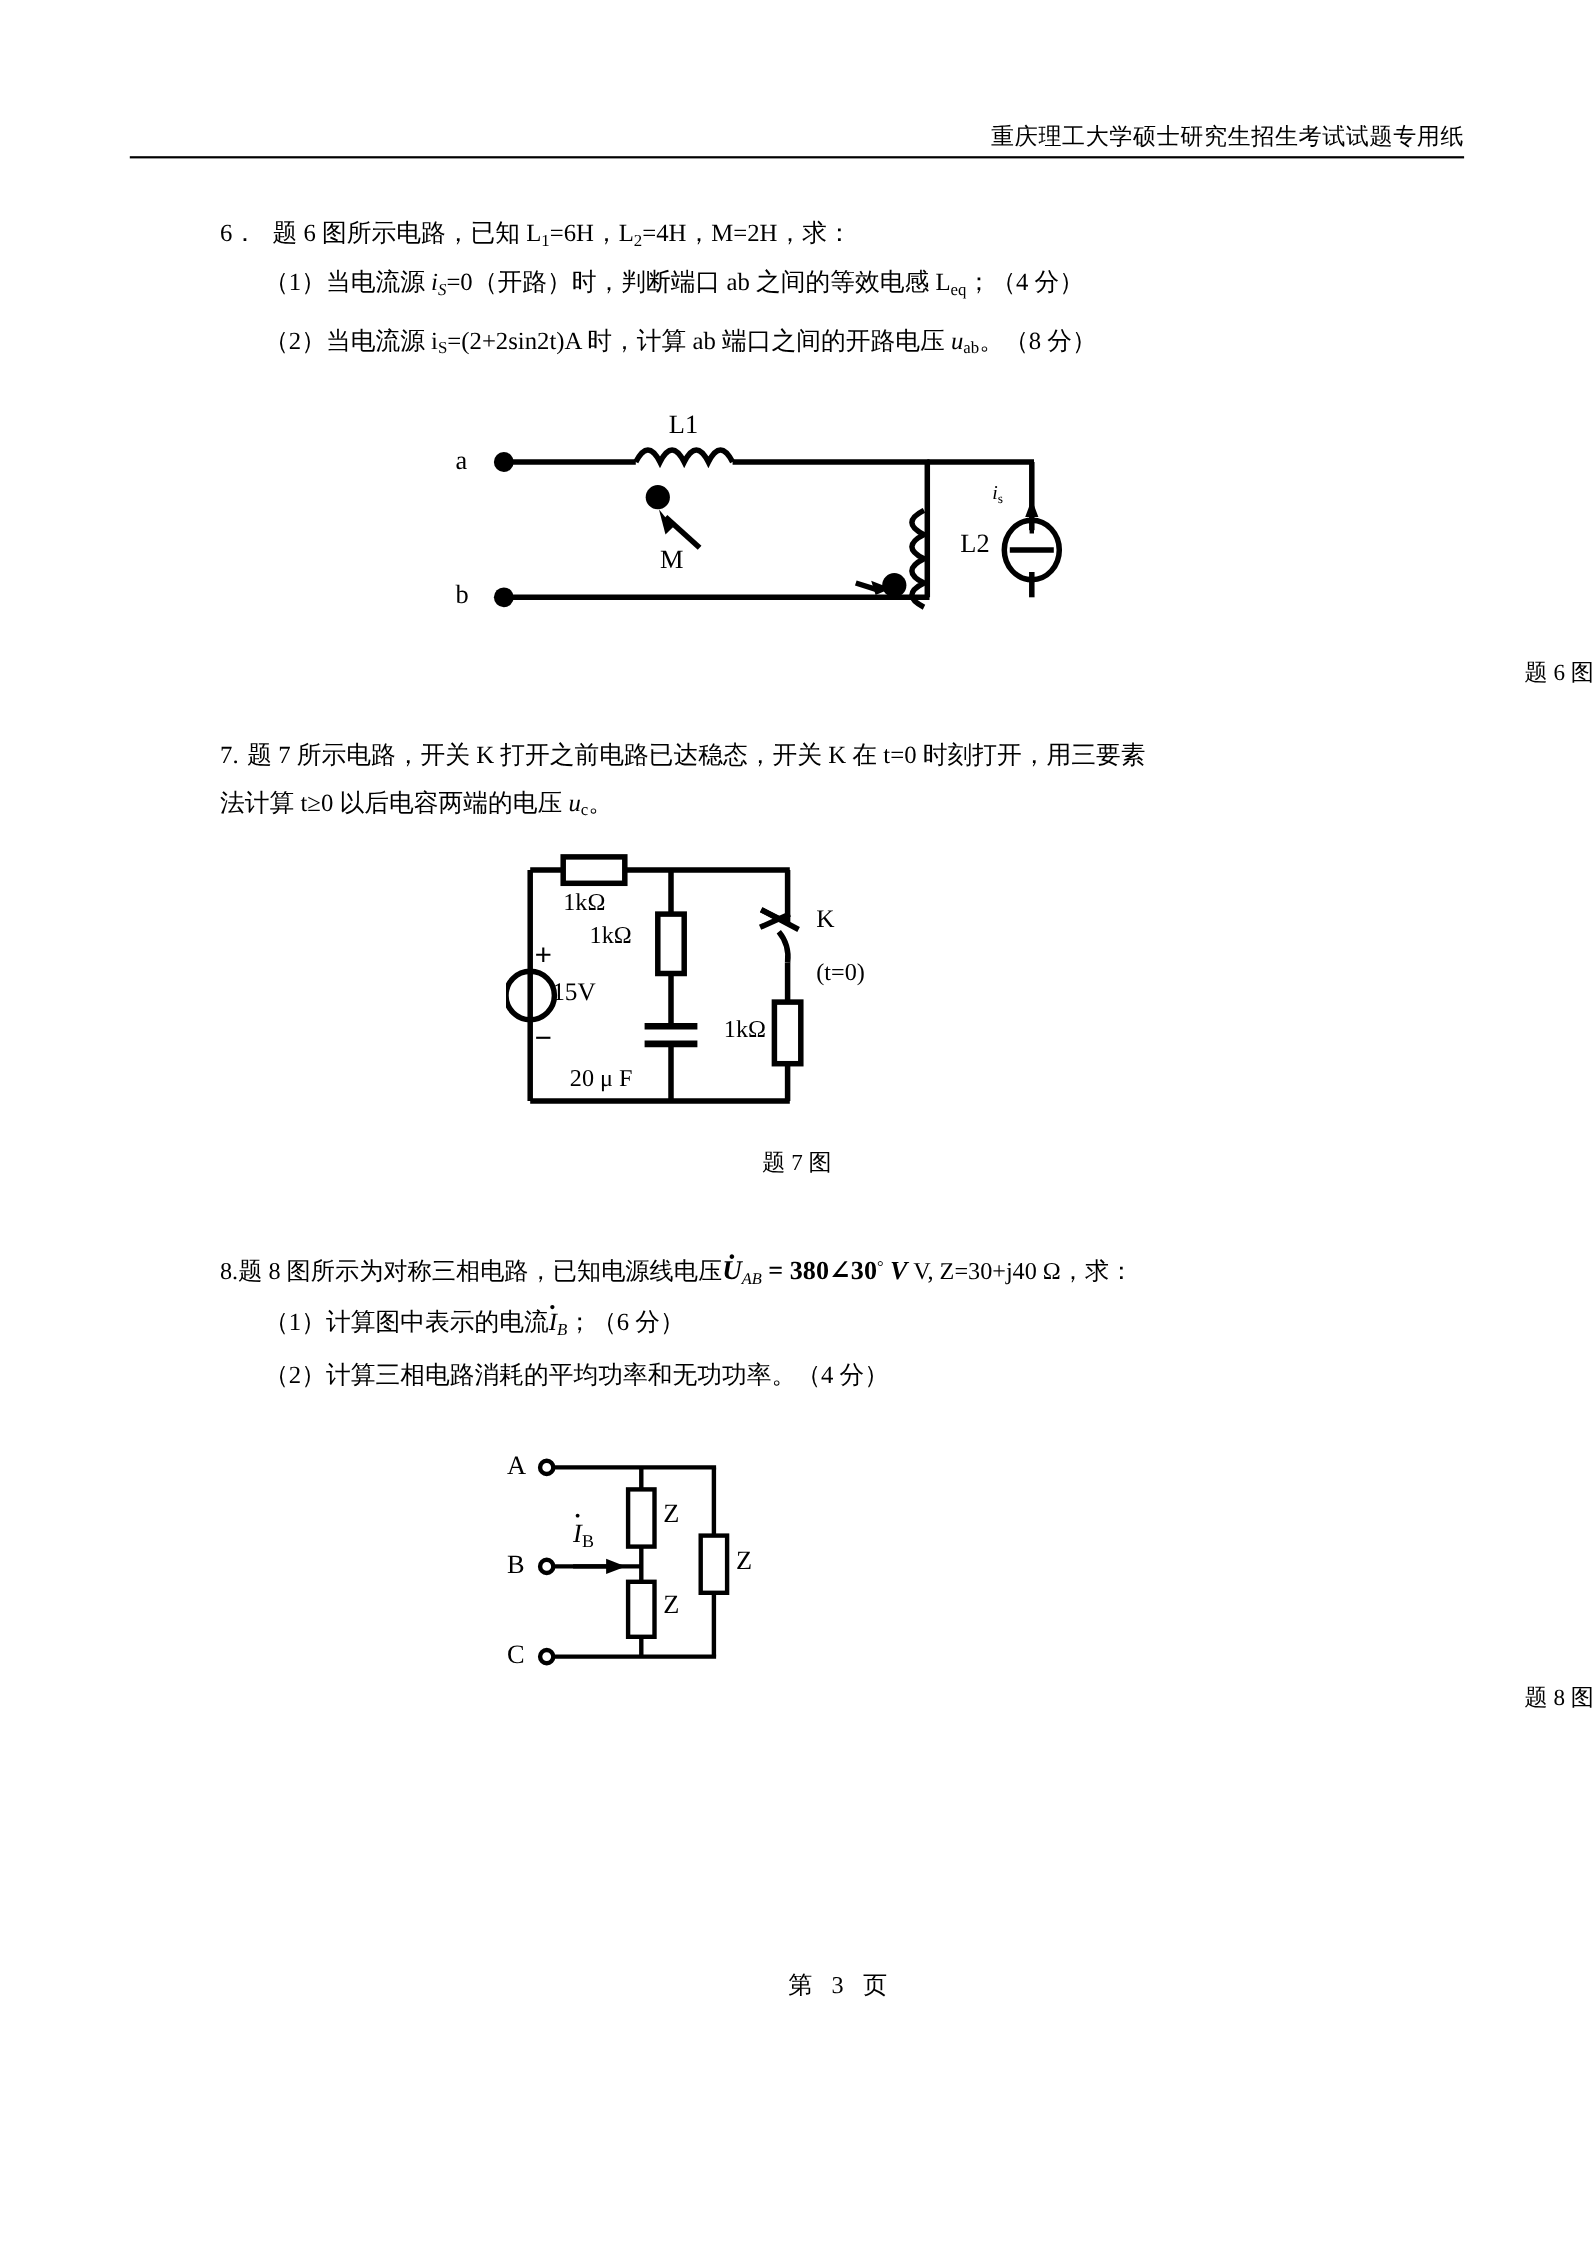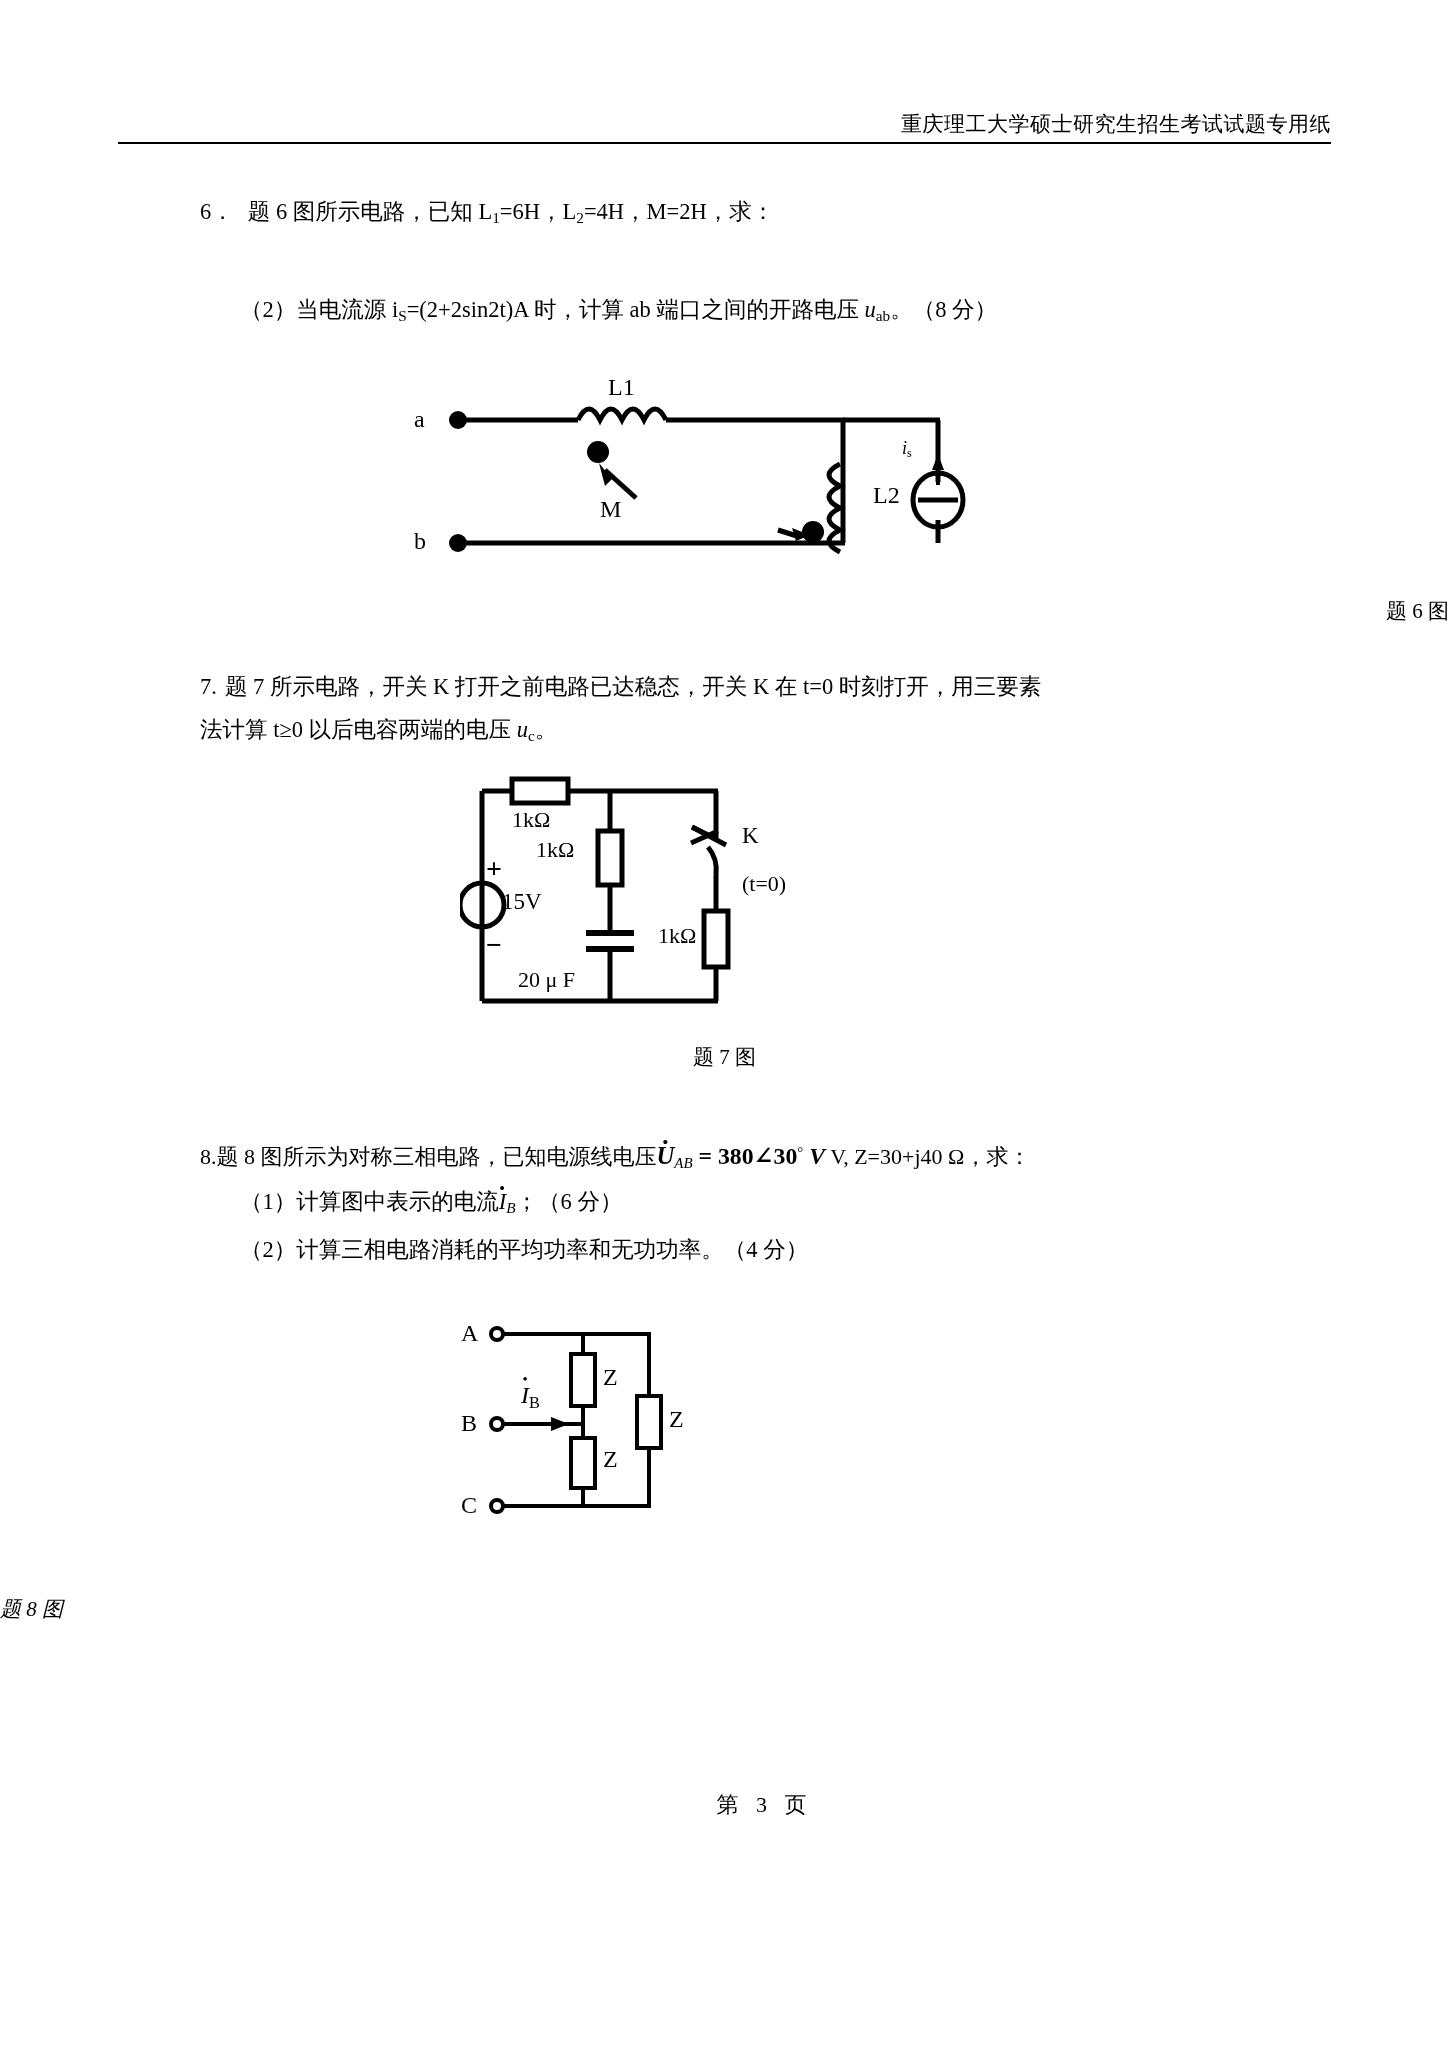--- a/index.html
+++ b/index.html
@@ -84,20 +84,23 @@
 
 <div class="page">
 
   <div class="header-title">重庆理工大学硕士研究生招生考试试题专用纸</div>
   <div class="header-rule"></div>
 
   <div class="qtext" style="left:200px; top:190px;">
     <span>6．</span><span style="display:inline-block;width:14px"></span><span>题 6 图所示电路，已知 L</span><span class="sub">1</span><span>=6H，L</span><span class="sub">2</span><span>=4H，M=2H，求：</span>
   </div>
 
+  <div class="qtext" style="left:240px; top:235px;">
+    <span>（1）当电流源 </span><span class="ital">i</span><span class="sub ital">S</span><span>=0（开路）时，判断端口 ab 之间的等效电感 L</span><span class="sub">eq</span><span>；（4 分）</span>
+  </div>
 
   <div class="qtext" style="left:240px; top:288px;">
     <span>（2）当电流源 i</span><span class="sub">S</span><span>=(2+2sin2t)A 时，计算 ab 端口之间的开路电压 </span><span class="ital">u</span><span class="sub">ab</span><span>。（8 分）</span>
   </div>
 
   <div class="figure" style="left:400px; top:370px;">
     <svg width="600" height="200" viewBox="0 0 600 200">
 
       <line x1="60" y1="50" x2="178" y2="50" stroke="#000" stroke-width="5"></line>
 
@@ -244,17 +247,17 @@
     <div style="position:absolute; left:148px; top:44px; font-size:24px;">Z</div>
     <div style="position:absolute; left:148px; top:126px; font-size:24px;">Z</div>
     <div style="position:absolute; left:214px; top:86px; font-size:24px;">Z</div>
     <div style="position:absolute; left:66px; top:62px; font-size:24px;">
       <span style="position:relative; display:inline-block;">
         <span style="position:absolute; left:50%; top:-0.72em; transform:translateX(-50%); font-size:0.62em;">•</span>
         <span class="ital">I</span></span><span class="sub">B</span>
     </div>
   </div>
 
-  <div class="fig-caption" style="left:0; width:1449px; text-align:left; top:1595px;font-style:italic;">题 8 图</div>
+  <div class="fig-caption" style="left:0; width:1449px; text-align:right; top:1529px;">题 8 图</div>
 
   <div class="page-footer" style="top:1790px;">第  3  页</div>
 
 </div>
 
 </body></html>

